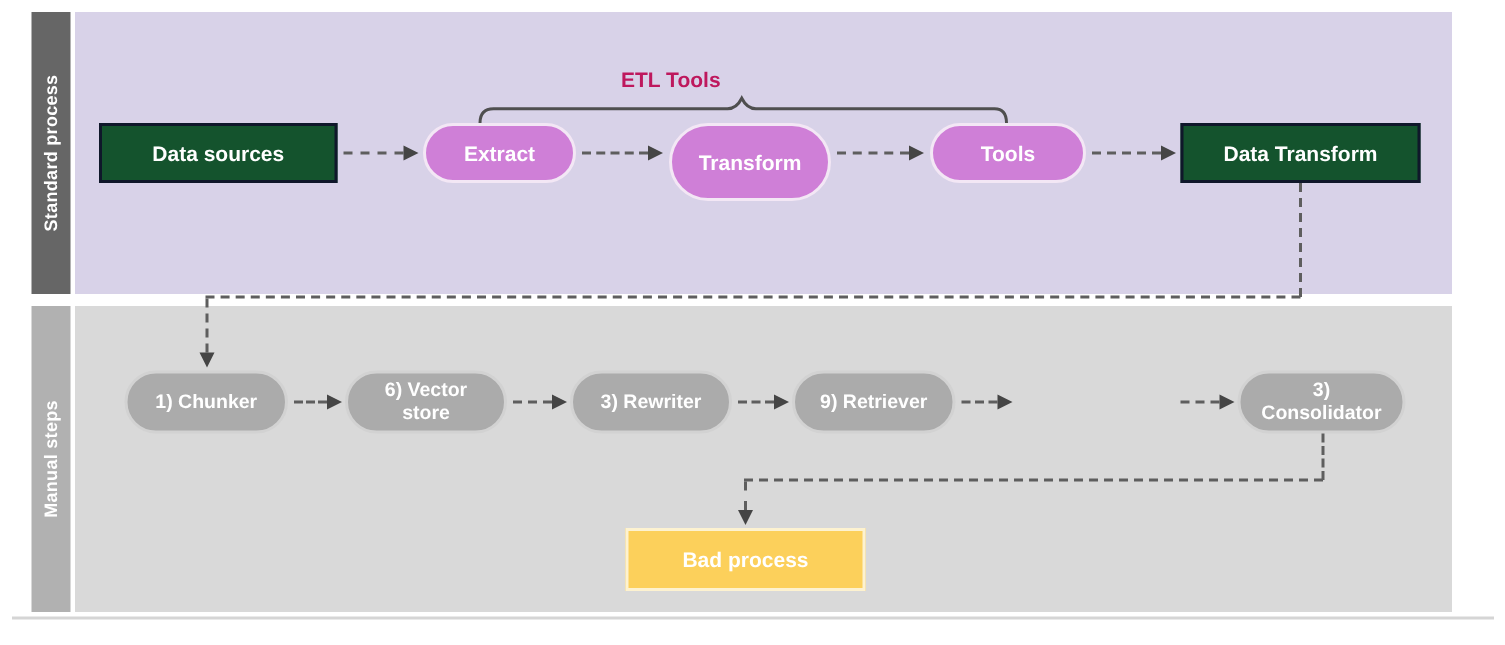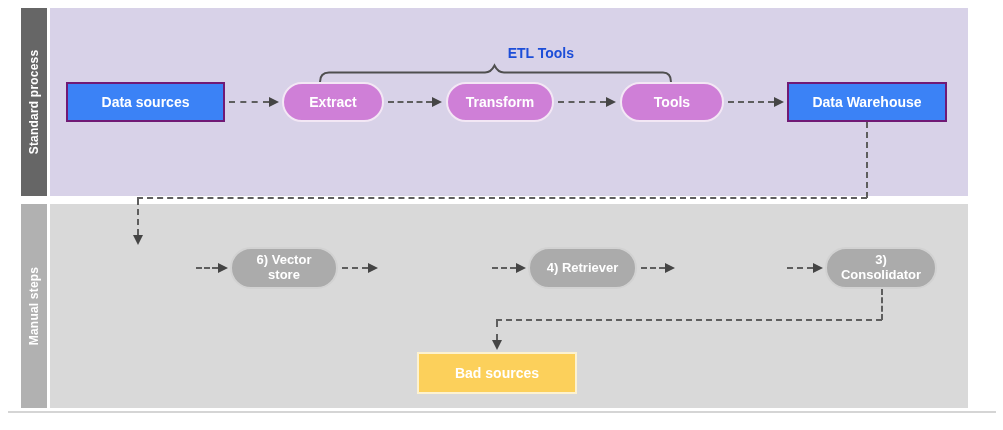--- a/index.html
+++ b/index.html
@@ -30,36 +30,36 @@
   
   .node{
     position:absolute;
     display:flex;align-items:center;justify-content:center;
     text-align:center;
     color:#ffffff;font-weight:700;
     box-sizing:border-box;
     line-height:1.15;
   }
   .rect-node{
-    background:#3b82f6;border:2px solid #701a75;font-size:14px;
+    background:#14532d;border:2px solid #0f172a;font-size:14px;
   }
   .etl-pill{
     background:#cf7fd7;border:2px solid #f3e7f5;border-radius:999px;font-size:14px;
   }
   .manual-pill{
     background:#ababab;border:2px solid #d2d2d2;border-radius:999px;font-size:13px;
     padding:0 12px;
   }
   .output-box{
     background:#fcd05b;border:2px solid #fdf2d0;font-size:14px;
   }
   
   #n-datasources{left:66px;top:82px;width:159px;height:40px;}
   #n-extract{left:282px;top:82px;width:102px;height:40px;}
-  #n-transform{left:446px;top:82px;width:108px;height:40px;}
+  #n-transform{left:446px;top:82px;width:108px;height:52px;}
   #n-load{left:620px;top:82px;width:104px;height:40px;}
   #n-warehouse{left:787px;top:82px;width:160px;height:40px;}
   
   #n-chunker{left:83px;top:247px;width:109px;height:42px;}
   #n-vector{left:230px;top:247px;width:108px;height:42px;}
   #n-rewriter{left:380px;top:247px;width:108px;height:42px;}
   #n-retriever{left:528px;top:247px;width:109px;height:42px;}
   #n-reranker{left:677px;top:247px;width:106px;height:42px;}
   #n-consolidator{left:825px;top:247px;width:112px;height:42px;}
   #n-badoutput{left:417px;top:352px;width:160px;height:42px;}
@@ -68,21 +68,21 @@
   .hdash{position:absolute;height:0;border-top:2px dashed #5e5e5e;}
   .vdash{position:absolute;width:0;border-left:2px dashed #5e5e5e;}
   .head-right{position:absolute;width:0;height:0;
     border-left:10px solid #454545;border-top:5px solid transparent;border-bottom:5px solid transparent;}
   .head-down{position:absolute;width:0;height:0;
     border-top:10px solid #454545;border-left:5px solid transparent;border-right:5px solid transparent;}
 
   
   #etl-label{
     position:absolute;left:414px;top:45px;width:160px;
-    text-align:right;color:#1d4ed8;font-weight:700;font-size:14px;
+    text-align:left;color:#be185d;font-weight:700;font-size:14px;
   }
   #etl-bracket{position:absolute;left:315px;top:60px;}
 </style>
 </head>
 <body>
 
 <div id="canvas">
 
   <div class="lane-bar" id="bar-standard">
     <span class="rot">Standard process</span>
@@ -96,52 +96,54 @@
 
   <div id="etl-label">ETL Tools</div>
   <svg id="etl-bracket" width="362" height="26" viewBox="0 0 362 26">
     <path d="M 5 22 Q 5 12.5 14 12.5 L 170 12.5 Q 176 12.5 179.5 5.5 Q 183 12.5 189 12.5 L 348 12.5 Q 356 12.5 356 22" fill="none" stroke="#4f4f4f" stroke-width="2" stroke-linecap="round"></path>
   </svg>
 
   <div class="node rect-node" id="n-datasources">Data sources</div>
   <div class="node etl-pill" id="n-extract">Extract</div>
   <div class="node etl-pill" id="n-transform">Transform</div>
   <div class="node etl-pill" id="n-load">Tools</div>
-  <div class="node rect-node" id="n-warehouse">Data Warehouse</div>
+  <div class="node rect-node" id="n-warehouse">Data Transform</div>
 
   <div class="hdash" style="left:229px;top:101px;width:40px;"></div>
   <div class="head-right" style="left:269px;top:97px;"></div>
   <div class="hdash" style="left:388px;top:101px;width:44px;"></div>
   <div class="head-right" style="left:432px;top:97px;"></div>
   <div class="hdash" style="left:558px;top:101px;width:48px;"></div>
   <div class="head-right" style="left:606px;top:97px;"></div>
   <div class="hdash" style="left:728px;top:101px;width:46px;"></div>
   <div class="head-right" style="left:774px;top:97px;"></div>
 
   <div class="vdash" style="left:866px;top:122px;height:76px;"></div>
   <div class="hdash" style="left:137px;top:197px;width:730px;"></div>
   <div class="vdash" style="left:137px;top:199px;height:36px;"></div>
   <div class="head-down" style="left:133px;top:235px;"></div>
 
+  <div class="node manual-pill" id="n-chunker">1) Chunker</div>
   <div class="node manual-pill" id="n-vector">6) Vector store</div>
-  <div class="node manual-pill" id="n-retriever">4) Retriever</div>
+  <div class="node manual-pill" id="n-rewriter">3) Rewriter</div>
+  <div class="node manual-pill" id="n-retriever">9) Retriever</div>
   <div class="node manual-pill" id="n-consolidator">3) Consolidator</div>
 
   <div class="hdash" style="left:196px;top:267px;width:22px;"></div>
   <div class="head-right" style="left:218px;top:263px;"></div>
   <div class="hdash" style="left:342px;top:267px;width:26px;"></div>
   <div class="head-right" style="left:368px;top:263px;"></div>
   <div class="hdash" style="left:492px;top:267px;width:24px;"></div>
   <div class="head-right" style="left:516px;top:263px;"></div>
   <div class="hdash" style="left:641px;top:267px;width:24px;"></div>
   <div class="head-right" style="left:665px;top:263px;"></div>
   <div class="hdash" style="left:787px;top:267px;width:26px;"></div>
   <div class="head-right" style="left:813px;top:263px;"></div>
 
   <div class="vdash" style="left:881px;top:289px;height:31px;"></div>
   <div class="hdash" style="left:496px;top:319px;width:386px;"></div>
   <div class="vdash" style="left:496px;top:321px;height:19px;"></div>
   <div class="head-down" style="left:492px;top:340px;"></div>
 
-  <div class="node output-box" id="n-badoutput">Bad sources</div>
+  <div class="node output-box" id="n-badoutput">Bad process</div>
 
   <div id="bottom-rule"></div>
 </div>
 
 </body></html>

